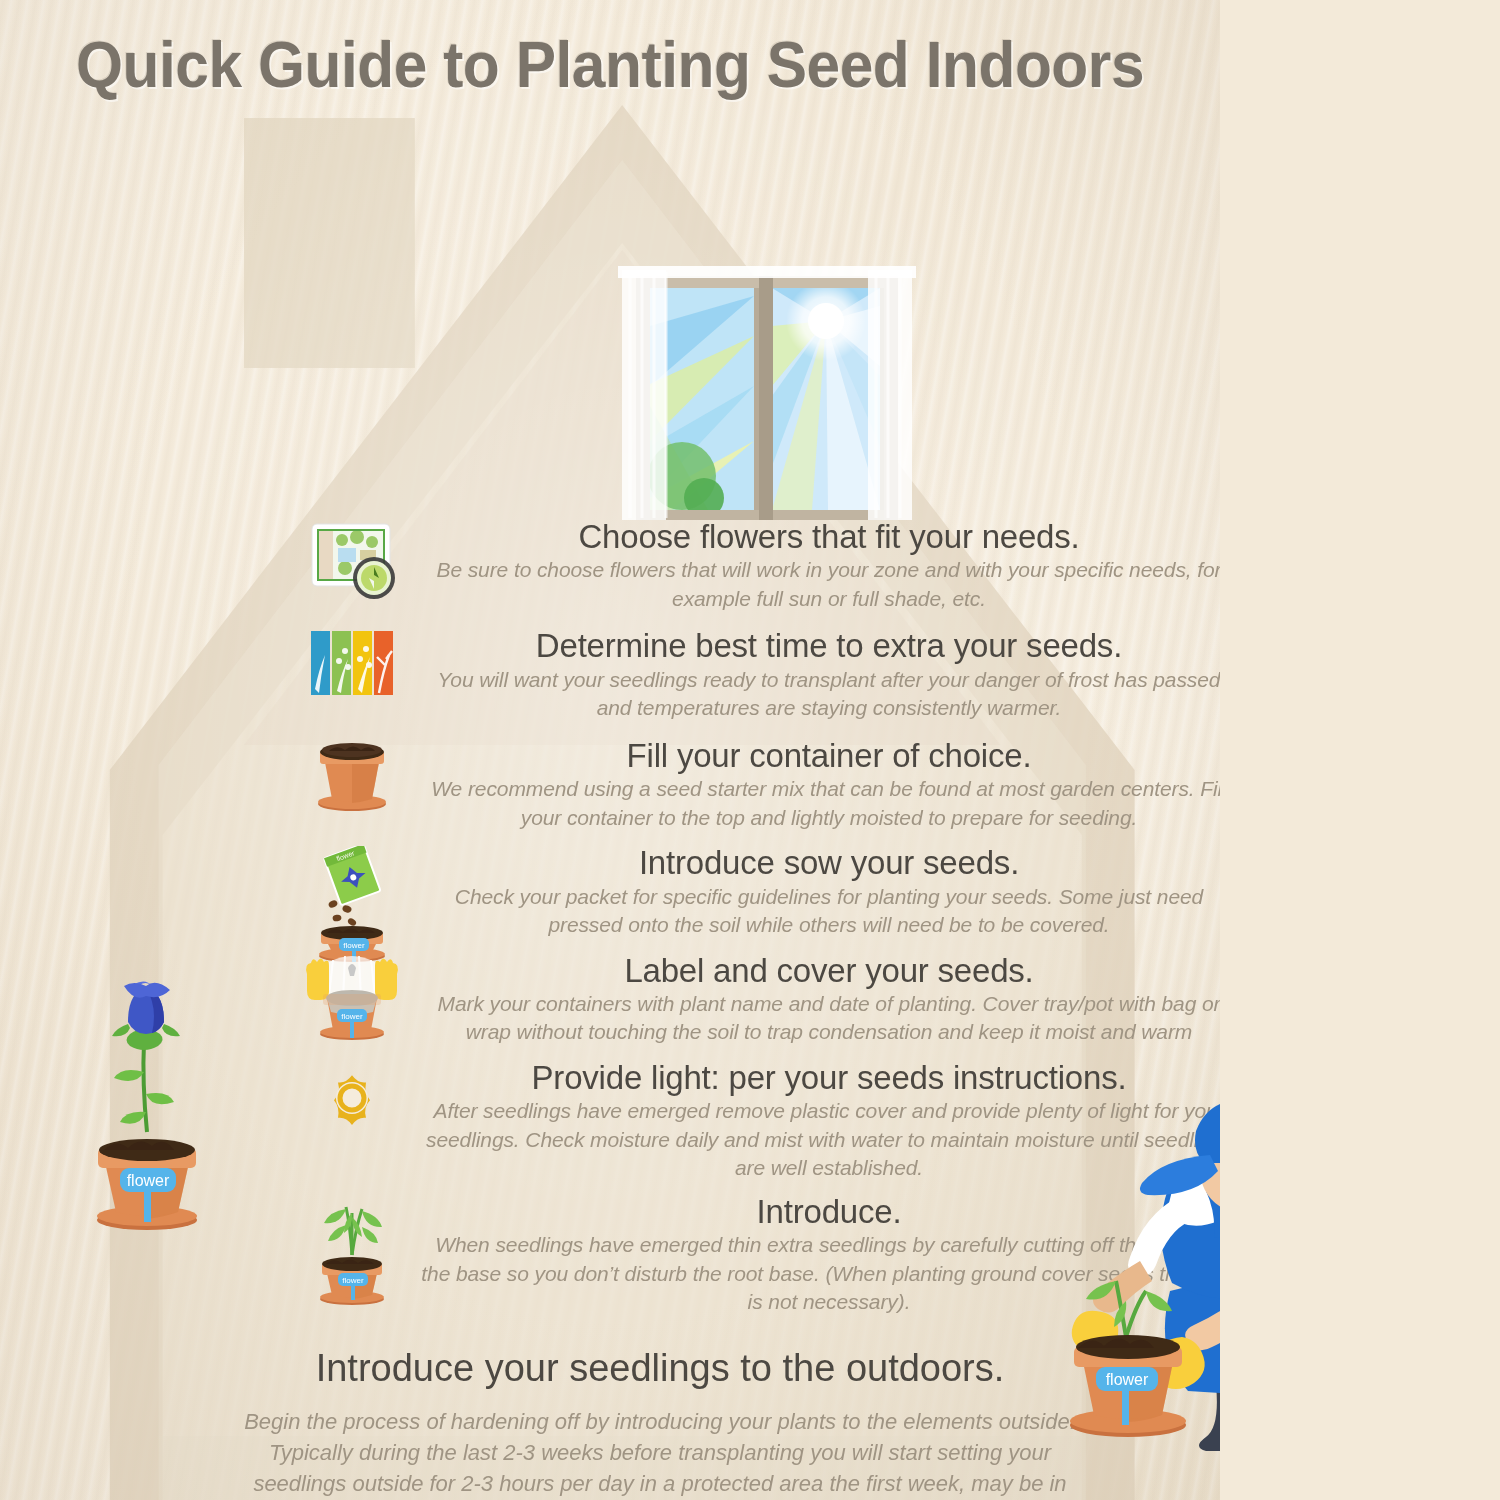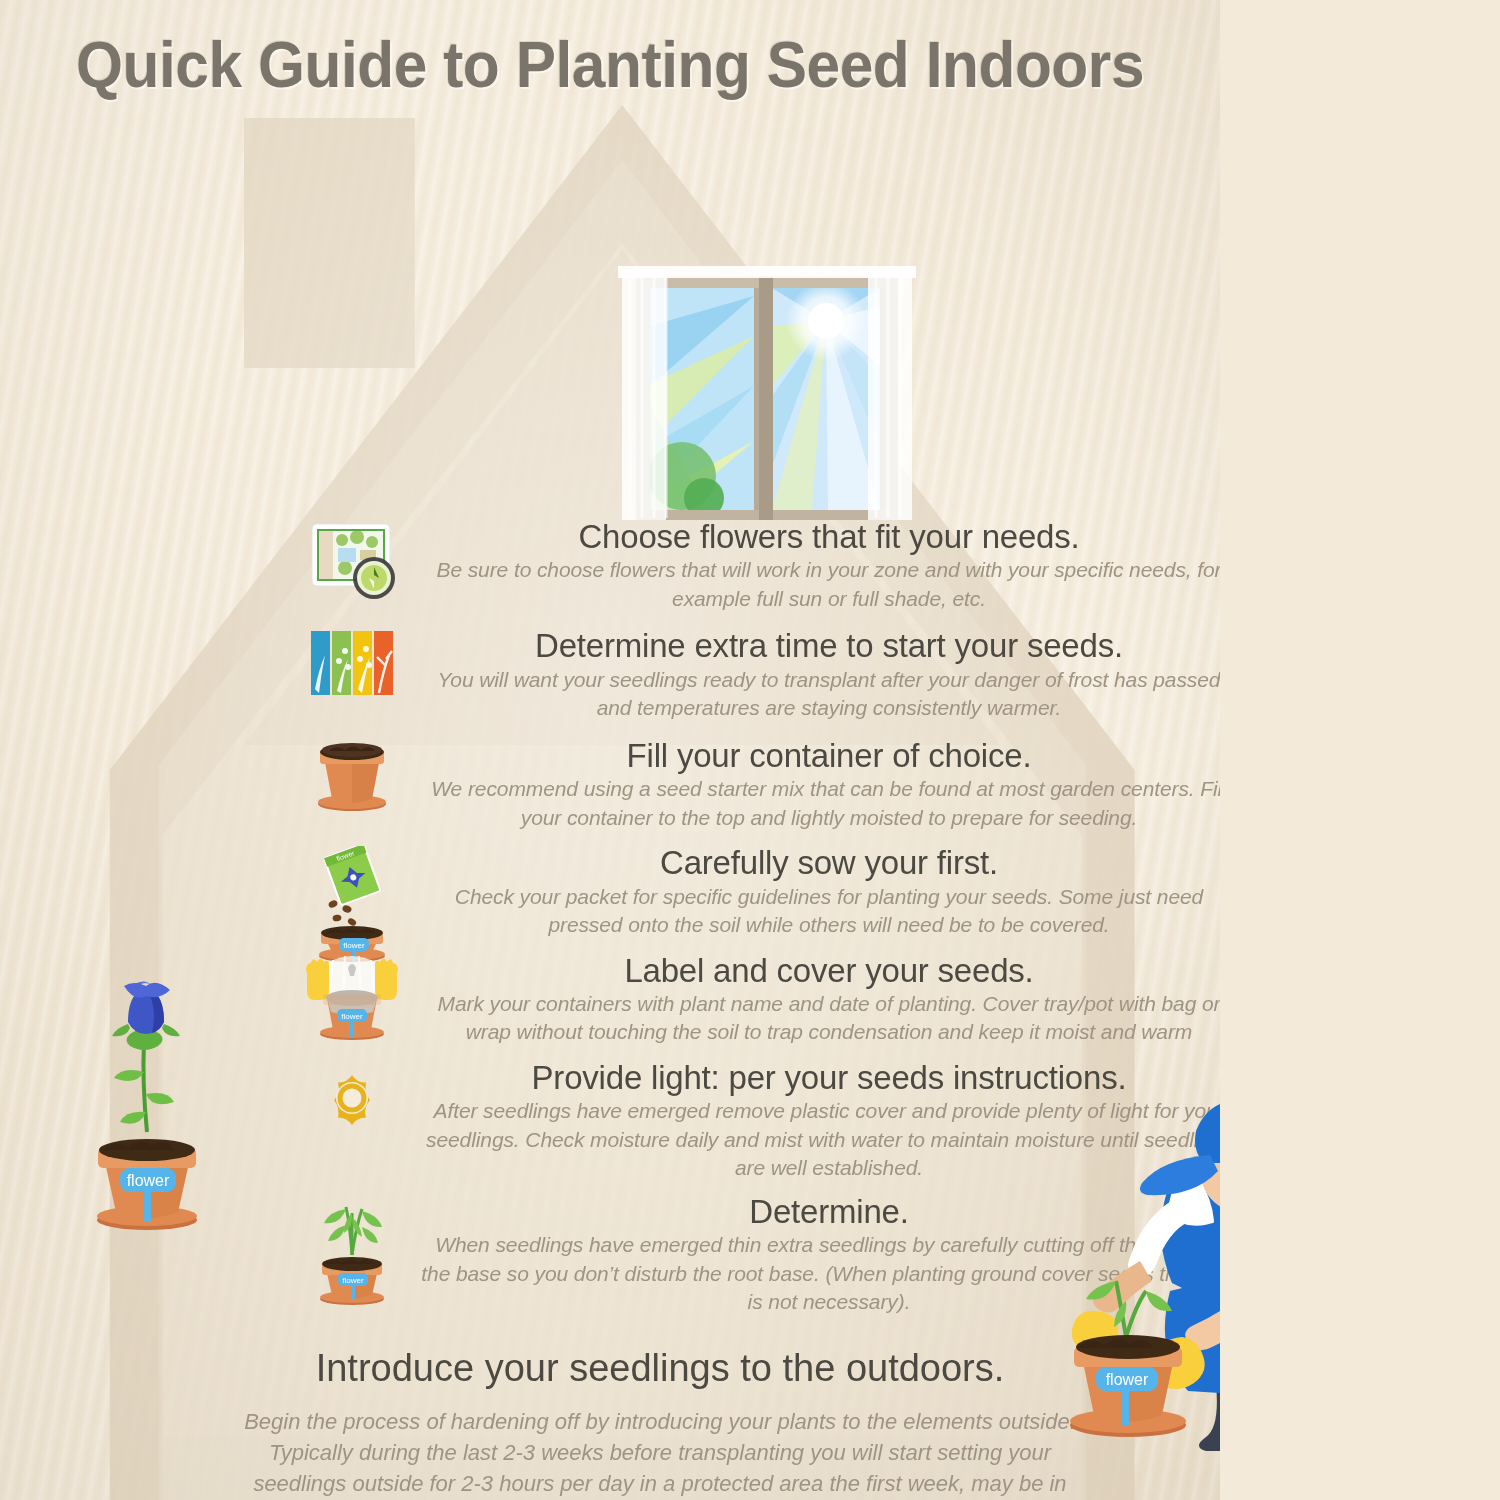--- a/index.html
+++ b/index.html
@@ -225,21 +225,21 @@
               <circle cx="51" cy="30" r="3"></circle>
               <circle cx="60" cy="36" r="3"></circle>
           </g>
           <g stroke="#ffffff" stroke-width="2.4" fill="none" opacity=".92">
             <path d="M70 64 Q74 42 80 26"></path>
               <path d="M76 36 L68 28"></path>
               <path d="M77 30 L83 22"></path>
           </g>
         </svg>
       </div>
-      <h2>Determine extra time to start your seeds.</h2>
+      <h2>Determine best time to extra your seeds.</h2>
       <p>You will want your seedlings ready to transplant after your danger of frost has passed and temperatures are staying consistently warmer.</p>
     </div>
 
     <div class="step" style="margin-bottom:14px;">
       <div class="step-icon">
         <svg width="82" height="74" viewBox="0 0 82 74">
           <ellipse cx="41" cy="65" rx="34" ry="7" fill="#c9713f"></ellipse>
           <ellipse cx="41" cy="63" rx="34" ry="7" fill="#e08a52"></ellipse>
           <path d="M13 18 L69 18 L61 60 Q41 66 21 60 Z" fill="#e08a52"></path>
           <path d="M41 18 L69 18 L61 60 Q51 63 41 64 Z" fill="#d0793f" opacity=".55"></path>
@@ -279,21 +279,21 @@
           <path d="M18 92 L72 92 L65 106 Q45 111 25 106 Z" fill="#e08a52"></path>
           <rect x="14" y="86" width="62" height="12" rx="3" fill="#e89a63"></rect>
           <ellipse cx="45" cy="87" rx="31" ry="7" fill="#3f2a16"></ellipse>
           <path d="M20 87 Q28 80 36 86 Q44 79 52 86 Q60 80 68 87 Z" fill="#3a2414"></path>
 
           <rect x="32" y="92" width="30" height="13" rx="5" fill="#55b4ea"></rect>
           <rect x="45" y="103" width="4" height="14" fill="#55b4ea"></rect>
           <text x="47" y="101.5" font-size="8" fill="#ffffff" text-anchor="middle" font-family="Liberation Sans, sans-serif">flower</text>
         </svg>
       </div>
-      <h2>Carefully sow your first.</h2>
+      <h2>Introduce sow your seeds.</h2>
       <p>Check your packet for specific guidelines for planting your seeds.  Some just need pressed onto the soil while others will need be to be covered.</p>
     </div>
 
     <div class="step" style="margin-bottom:14px;">
       <div class="step-icon">
         <svg width="98" height="90" viewBox="0 0 98 90">
 
           <path d="M26 8 Q49 -4 72 8 L78 40 Q49 50 20 40 Z" fill="#ffffff" opacity=".72"></path>
           <g stroke="#ffffff" stroke-width="2" opacity=".85">
             <path d="M30 6 L26 42"></path>
@@ -360,21 +360,21 @@
           <path d="M20 74 L72 74 L66 100 Q46 105 26 100 Z" fill="#e08a52"></path>
           <path d="M46 74 L72 74 L66 100 Q56 103 46 104 Z" fill="#d0793f" opacity=".45"></path>
           <rect x="16" y="68" width="60" height="12" rx="3" fill="#e89a63"></rect>
           <ellipse cx="46" cy="69" rx="30" ry="7" fill="#3f2a16"></ellipse>
           <path d="M20 69 Q28 62 36 68 Q44 61 52 68 Q60 62 68 69 Z" fill="#3a2414"></path>
           <rect x="32" y="78" width="30" height="13" rx="5" fill="#55b4ea"></rect>
           <rect x="45" y="89" width="4" height="16" fill="#55b4ea"></rect>
           <text x="47" y="87.5" font-size="8" fill="#ffffff" text-anchor="middle" font-family="Liberation Sans, sans-serif">flower</text>
         </svg>
       </div>
-      <h2>Determine.</h2>
+      <h2>Introduce.</h2>
       <p>When seedlings have emerged thin extra seedlings by carefully cutting off the extra at the base so you don’t disturb the root base. (When planting ground cover seeds this step is not necessary).</p>
     </div>
   </div>
 
   <div class="outro">
     <h2>Introduce your seedlings to the outdoors.</h2>
     <p>Begin the process of hardening off by introducing your plants to the elements outside.  Typically during the last 2-3 weeks before transplanting you will start setting your seedlings outside for 2-3 hours per day in a protected area the first week, may be in direct sun after that.</p>
   </div>
 
   <div class="plant-left">

